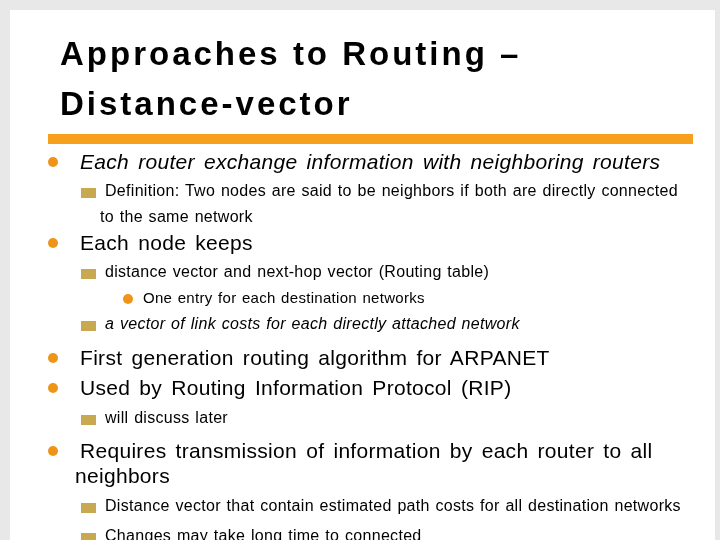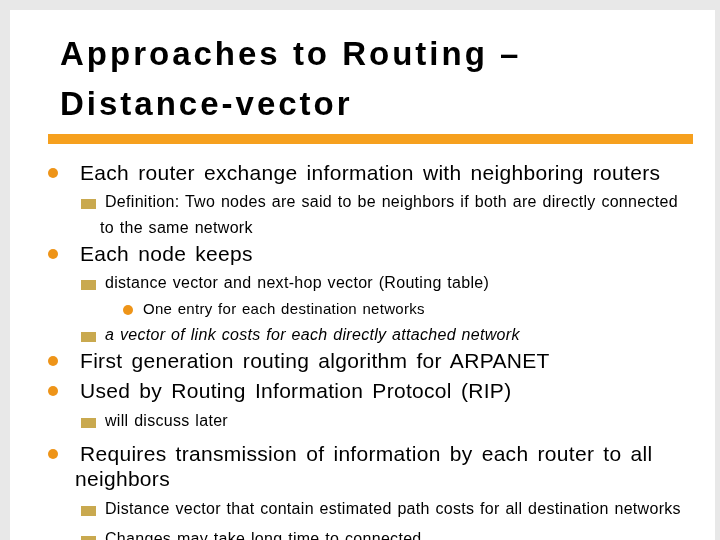--- a/index.html
+++ b/index.html
@@ -70,27 +70,27 @@
     line-height:21px;
     letter-spacing:0.3px;
     word-spacing:1px;
   }
   .li-3 .marker{
     position:absolute;left:103px;top:7px;
     width:6px;height:6px;border-radius:50%;
     background:var(--bullet-dot);
   }
   
-  .r0{margin-top:16px;}
+  .r0{margin-top:5px;font-style:italic;}
   .r1{margin-top:4px;}
   .r2{}
   .r3{margin-top:4px;}
   .r4{margin-top:2px;}
   .r5{margin-top:3px;font-style:italic;}
-  .r6{}
+  .r6{margin-top:8px;}
   .r7{margin-top:5px;}
   .r8{margin-top:5px;}
   .r9{margin-top:7px;}
   .r10{margin-top:5px;}
   .r11{margin-top:4px;}
 </style>
 </head>
 <body>
 
 <div class="slide">

